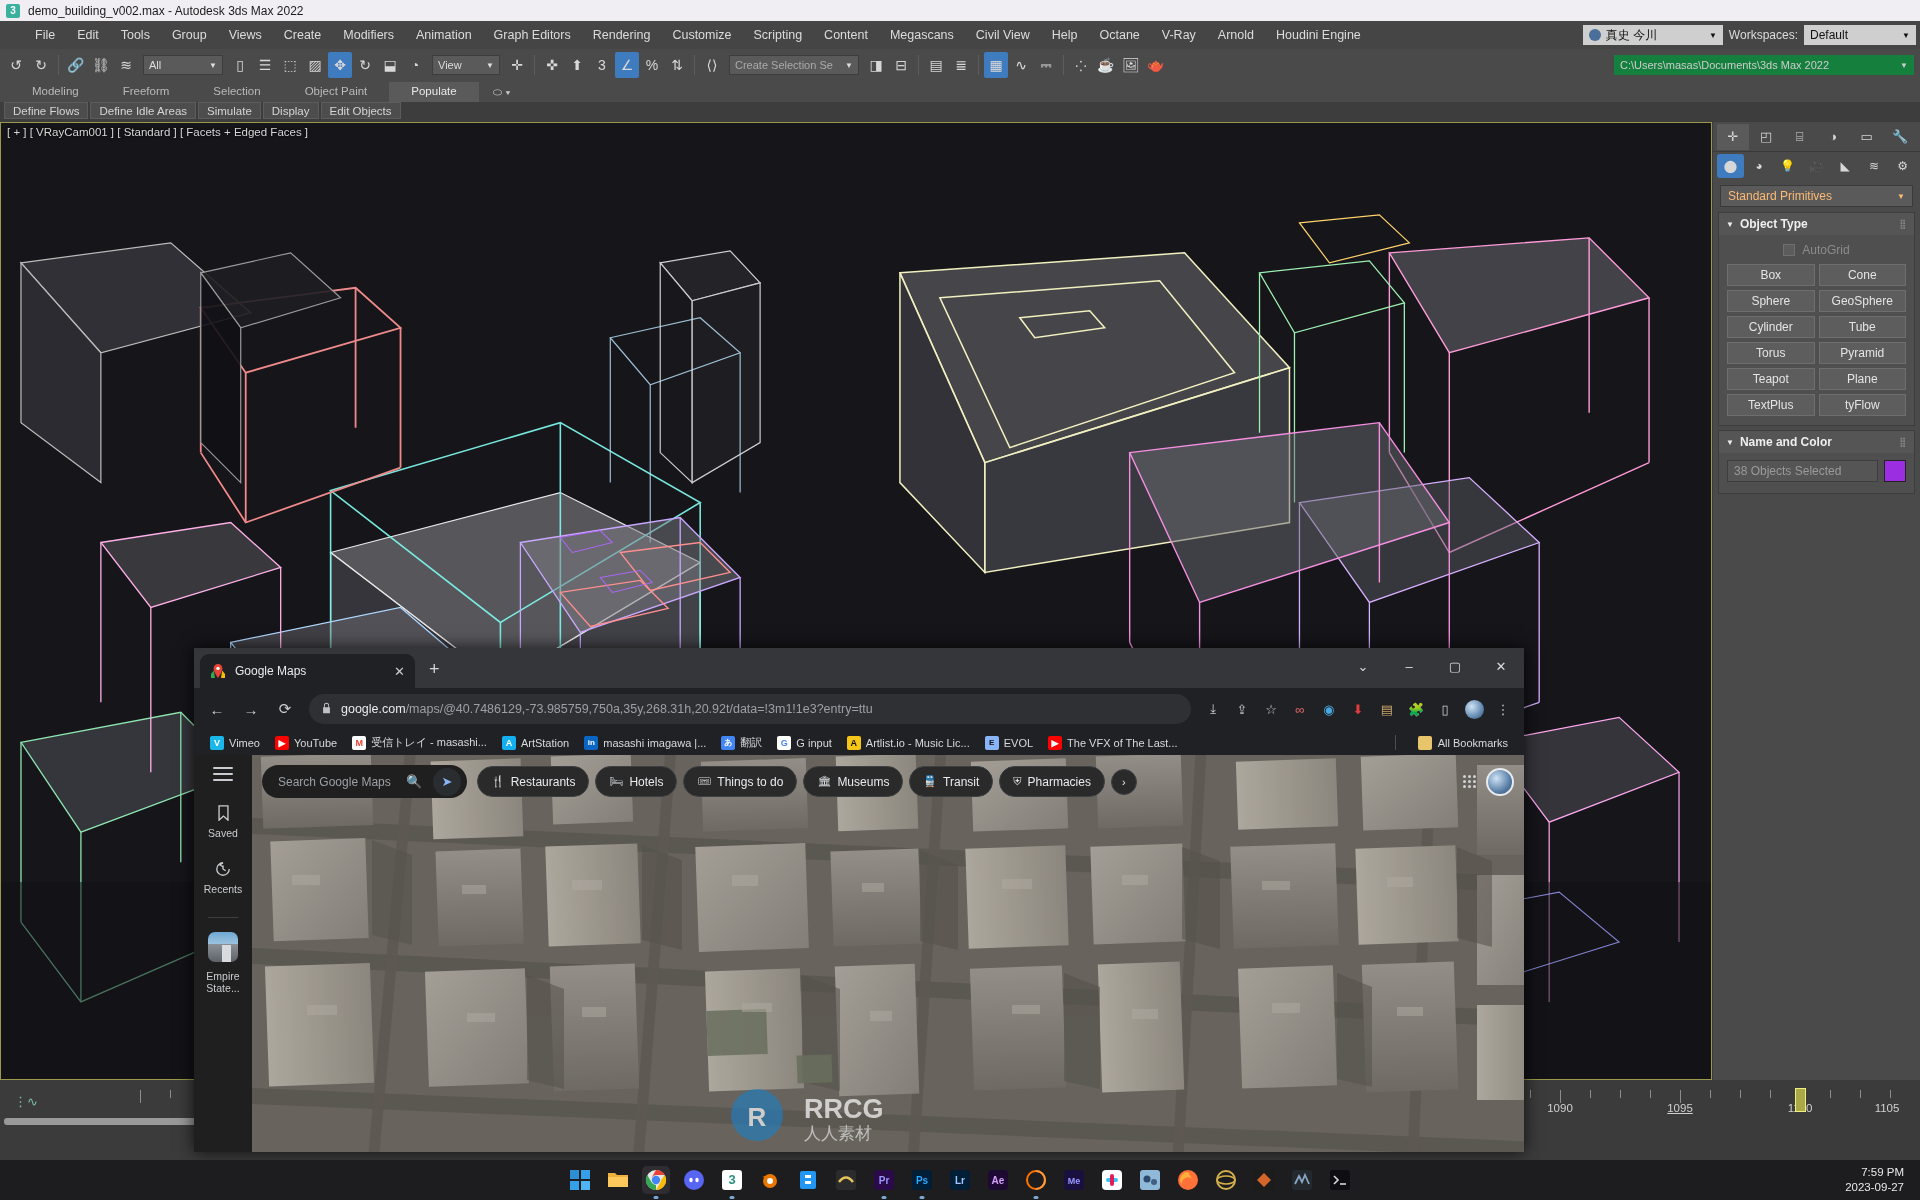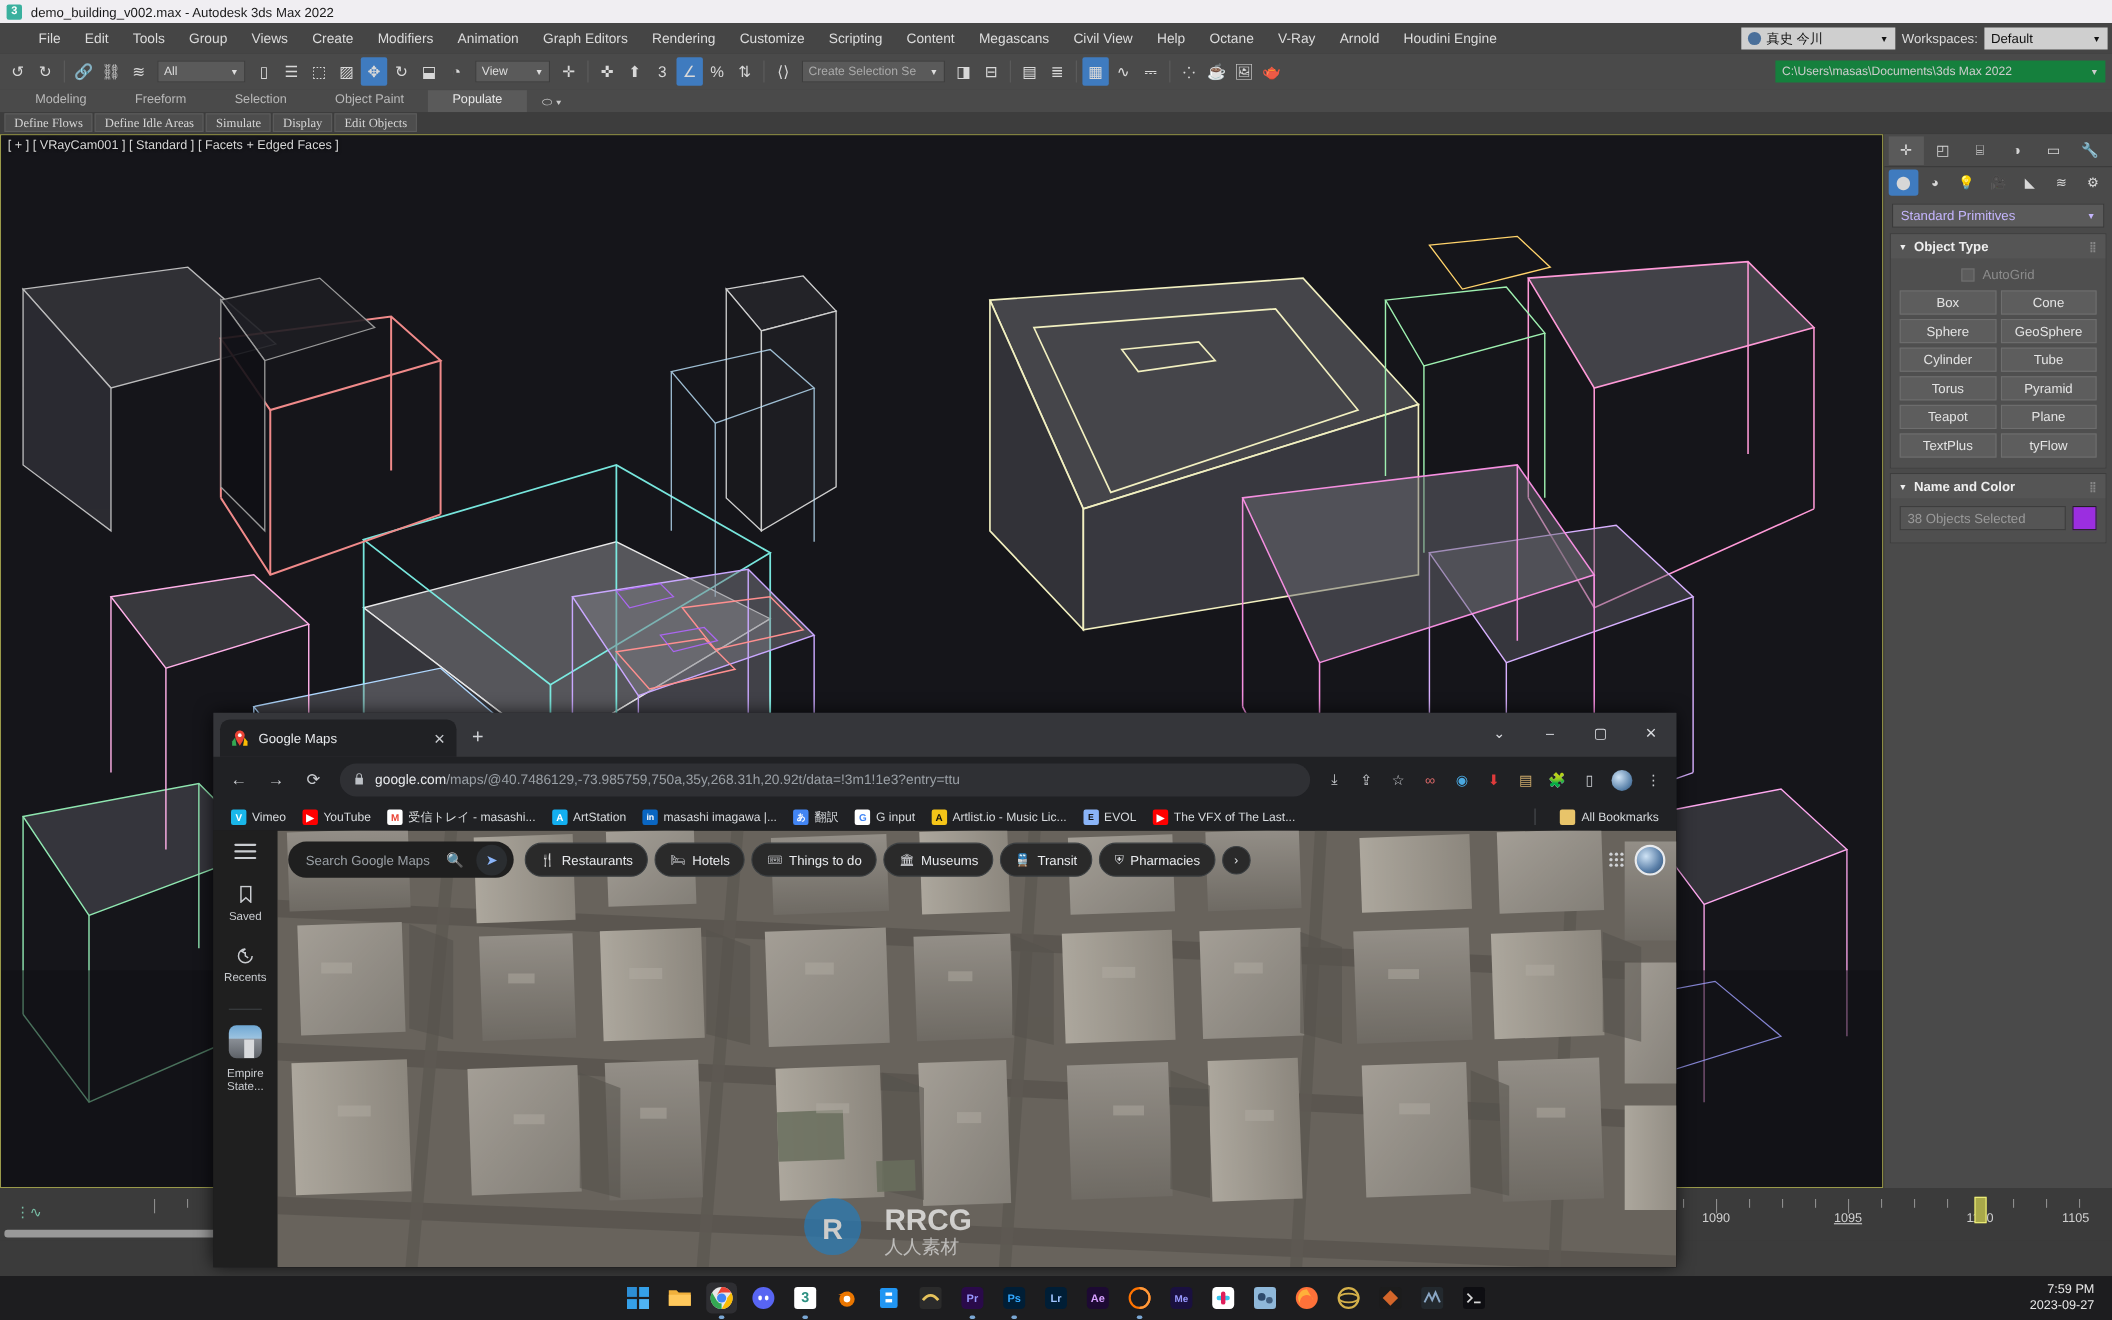--- a/index.html
+++ b/index.html
@@ -80,21 +80,21 @@
     background:#4a4a4a; display:flex; align-items:flex-end; padding-left:10px;
   }
   .rb-tab {
     font-size:11.5px; color:#b9b9b9; padding:3px 22px; height:20px;
   }
   .rb-tab.active { background:#5a5a5a; color:#e8e8e8; }
   .rb-more { font-size:11px; color:#ccc; padding:3px 14px; }
 
   .max-subribbon {
     position:absolute; left:0; top:102px; width:1920px; height:19px;
-    background:#3d3d3d; display:flex; align-items:center; padding-left:4px; gap:2px;font-family:Liberation Serif, serif;
+    background:#3d3d3d; display:flex; align-items:flex-start; padding-left:4px; gap:2px;
   }
   .sr-btn {
     font-size:11.5px; color:#d5d5d5; padding:2px 8px; background:#4d4d4d;
     border:1px solid #5c5c5c; height:17px; line-height:13px;
   }
 
   
   .viewport {
     position:absolute; left:0; top:122px; width:1712px; height:958px;
     background:#131318; overflow:hidden; border:1px solid #9a9a4a;
@@ -120,21 +120,21 @@
   }
   .cp-tab.active { background:#5a5a5a; }
   .cp-tabrow2 { display:flex; align-items:center; height:28px; padding:2px 4px; gap:2px; }
   .cp-icb {
     flex:1; height:24px; display:flex; align-items:center; justify-content:center;
     color:#d7d7d7; font-size:12px;
   }
   .cp-icb.active { background:#3f7bbf; border-radius:3px; }
   .cp-dropdown {
     margin:5px 7px; height:22px; background:#5a5a5a; border:1px solid #3a3a3a;
-    display:flex; align-items:center; padding:0 7px; font-size:12px; color:#c4b5fd;
+    display:flex; align-items:center; padding:0 7px; font-size:12px; color:#fdba74;
   }
   .cp-dropdown .car { margin-left:auto; font-size:8px; }
   .cp-rollout { margin:4px 5px 0 5px; background:#555; border:1px solid #3d3d3d; }
   .cp-rollout-hd {
     display:flex; align-items:center; gap:6px; padding:4px 7px;
     font-size:12px; font-weight:bold; color:#eee; background:#555;
   }
   .cp-rollout-hd .tri { font-size:8px; }
   .cp-rollout-hd .grip { margin-left:auto; font-size:9px; color:#888; letter-spacing:1px; }
   .cp-rollout-body { padding:5px 8px 9px 8px; background:#4f4f4f; }

